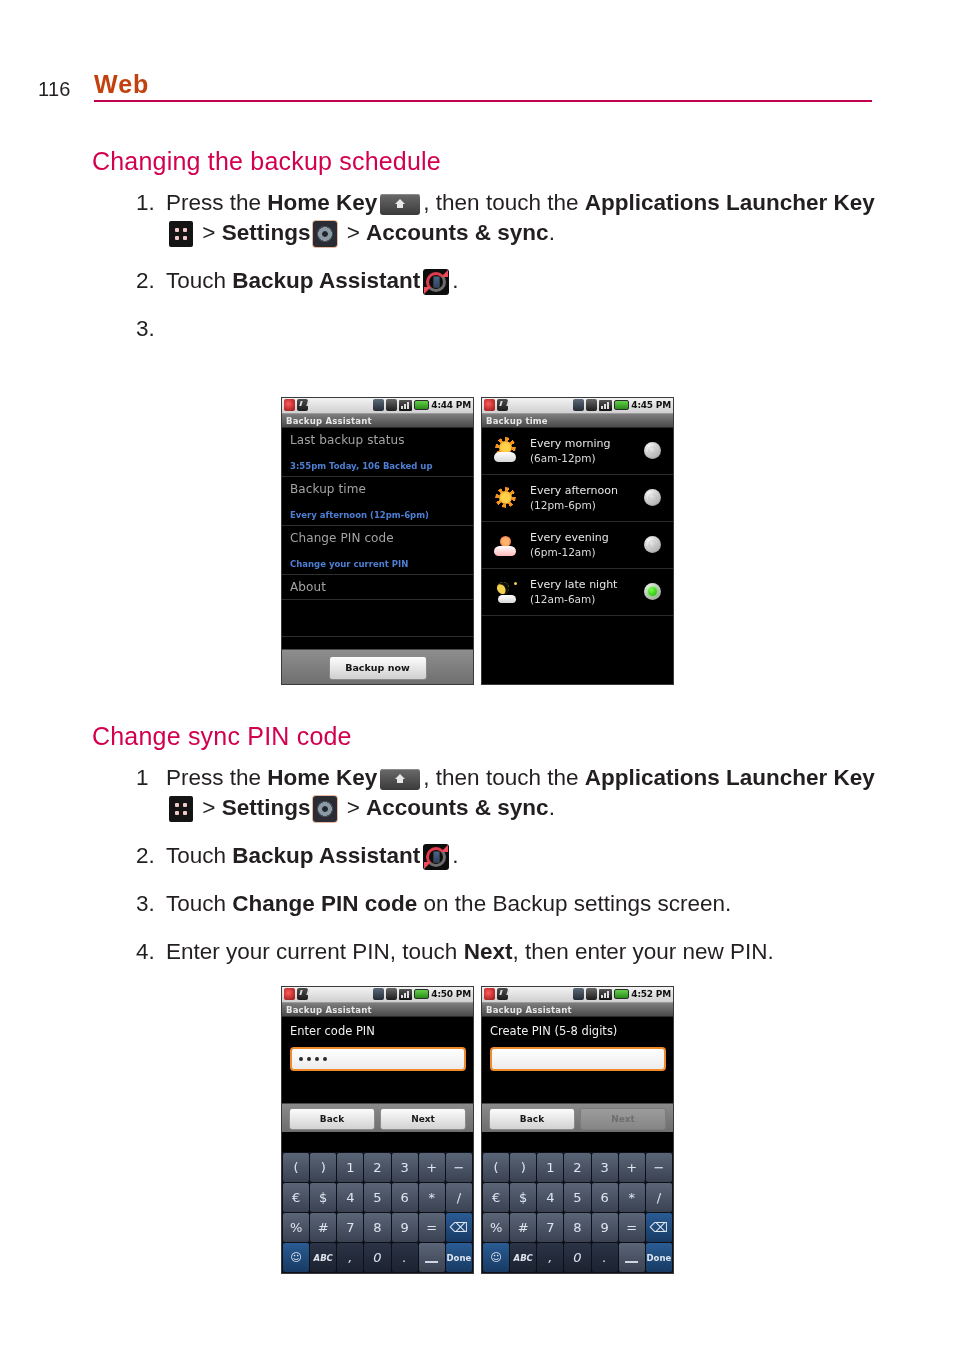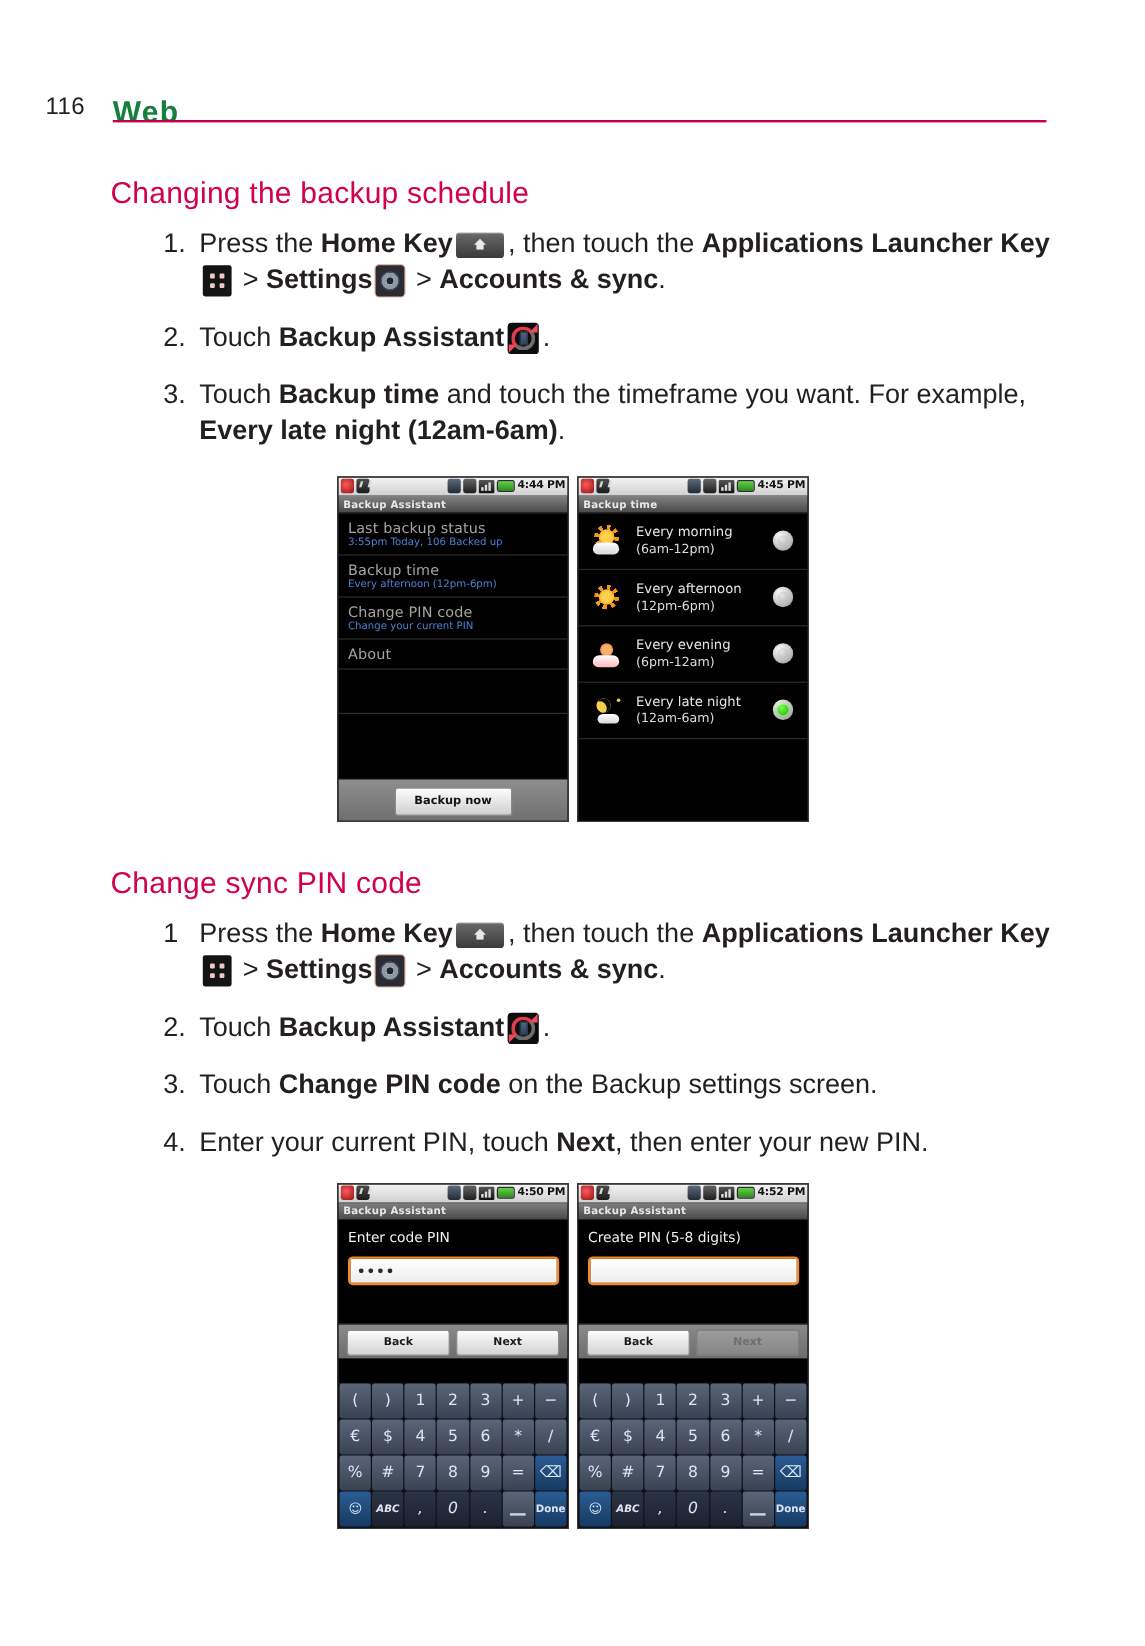--- a/index.html
+++ b/index.html
@@ -28,25 +28,25 @@
     position: absolute;
     left: 0;
     top: 18px;
     font-size: 20px;
     color: #231f20;
     letter-spacing: 0.3px;
   }
   .page-chapter {
     position: absolute;
     left: 56px;
-    top: 20px;
+    top: 10px;
     font-size: 25px;
     font-weight: bold;
     letter-spacing: 1px;
-    color: #15803d;
+    color: #c2410c;
   }
   .header-rule {
     position: absolute;
     left: 56px;
     top: 40px;
     width: 778px;
     height: 2px;
     background: #c3004f;
   }
 
@@ -301,21 +301,22 @@
     border-bottom: 1px solid #2e2e2e;
   }
   .srow .t1 {
     font-size: 12px;
     color: #a3a3a3;
     letter-spacing: 0.1px;
   }
   .srow .t2 {
     font-size: 8.5px;
     color: #4e7fd4;
-    margin-top: 0;
+    margin-top: 14px;
+    font-weight: bold;
   }
   .spacer-row { border-bottom: 1px solid #2e2e2e; height: 36px; }
 
   .backup-now-bar {
     position: absolute;
     left: 0; bottom: 0;
     width: 100%;
     height: 34px;
     background: linear-gradient(#8e8e8e, #6f6f6f);
     border-top: 1px solid #4a4a4a;
@@ -524,21 +525,21 @@
 <div class="section-heading" id="heading-backup-schedule">Changing the backup schedule</div>
 
 <div class="steps" id="steps-backup-schedule">
     <div class="step"><span class="num">1.</span><span class="txt">Press the <b>Home Key</b><span class="ic ic-home"></span>, then touch the <b>Applications Launcher Key</b><span class="ic ic-launcher"><span class="dots">
             <i></i>
             <i></i>
             <i></i>
             <i></i>
           </span></span> &gt; <b>Settings</b><span class="ic ic-settings"></span> &gt; <b>Accounts &amp; sync</b>.</span></div>
     <div class="step"><span class="num">2.</span><span class="txt">Touch <b>Backup Assistant</b><span class="ic ic-backup-assistant"><span class="ring"></span><span class="phone"></span><span class="ar1"></span><span class="ar2"></span></span>.</span></div>
-    <div class="step"><span class="num">3.</span><span class="txt">Touch <b>Backup time</b> and touch the timeframe you want. For example, <b>Every late night (12am-6am)</b>.</span></div>
+    <div class="step"><span class="num">3.</span></div>
   </div>
 
 <div class="shots" id="shots-backup">
 
   <div class="phone left">
     <div class="statusbar">
       <div class="sb-left">
         <span class="sb-ic sync"></span>
         <span class="sb-ic vz"></span>
       </div>

